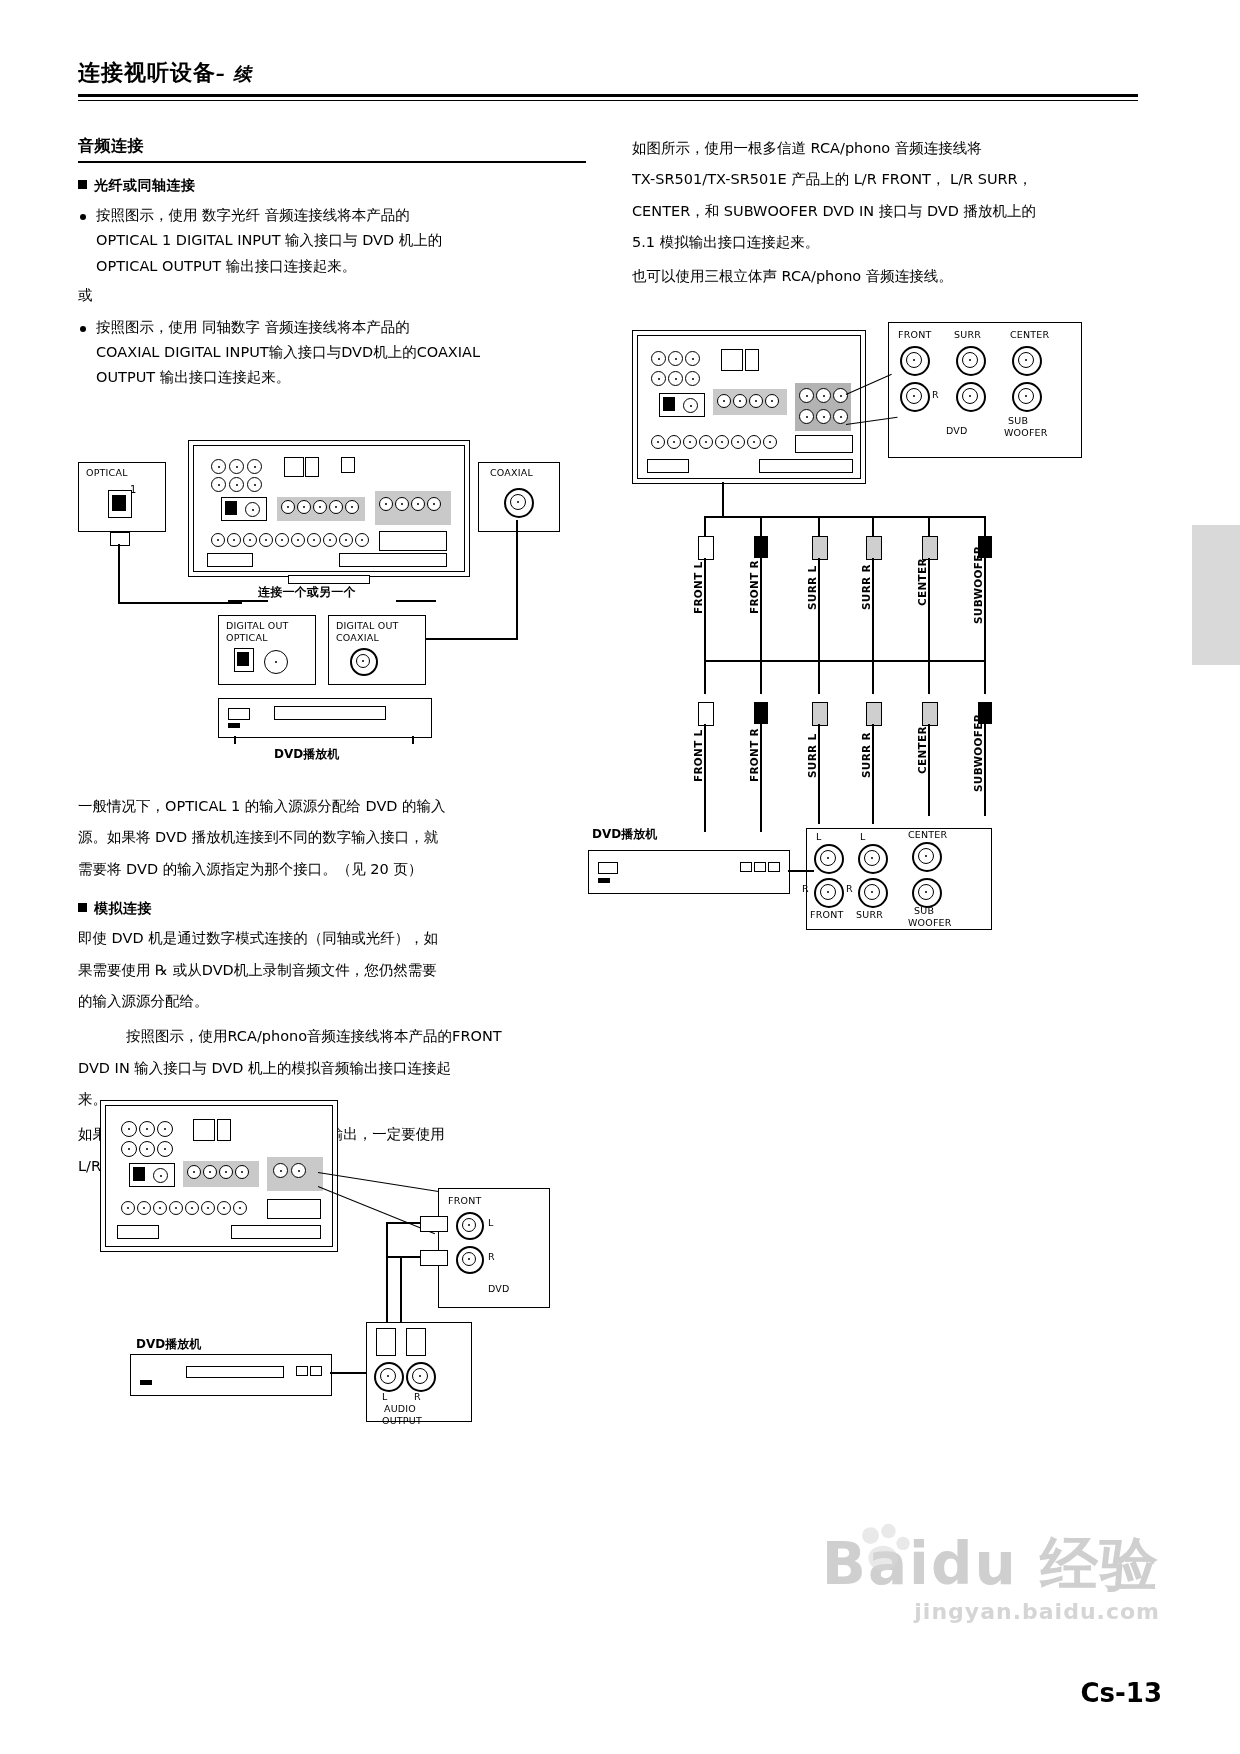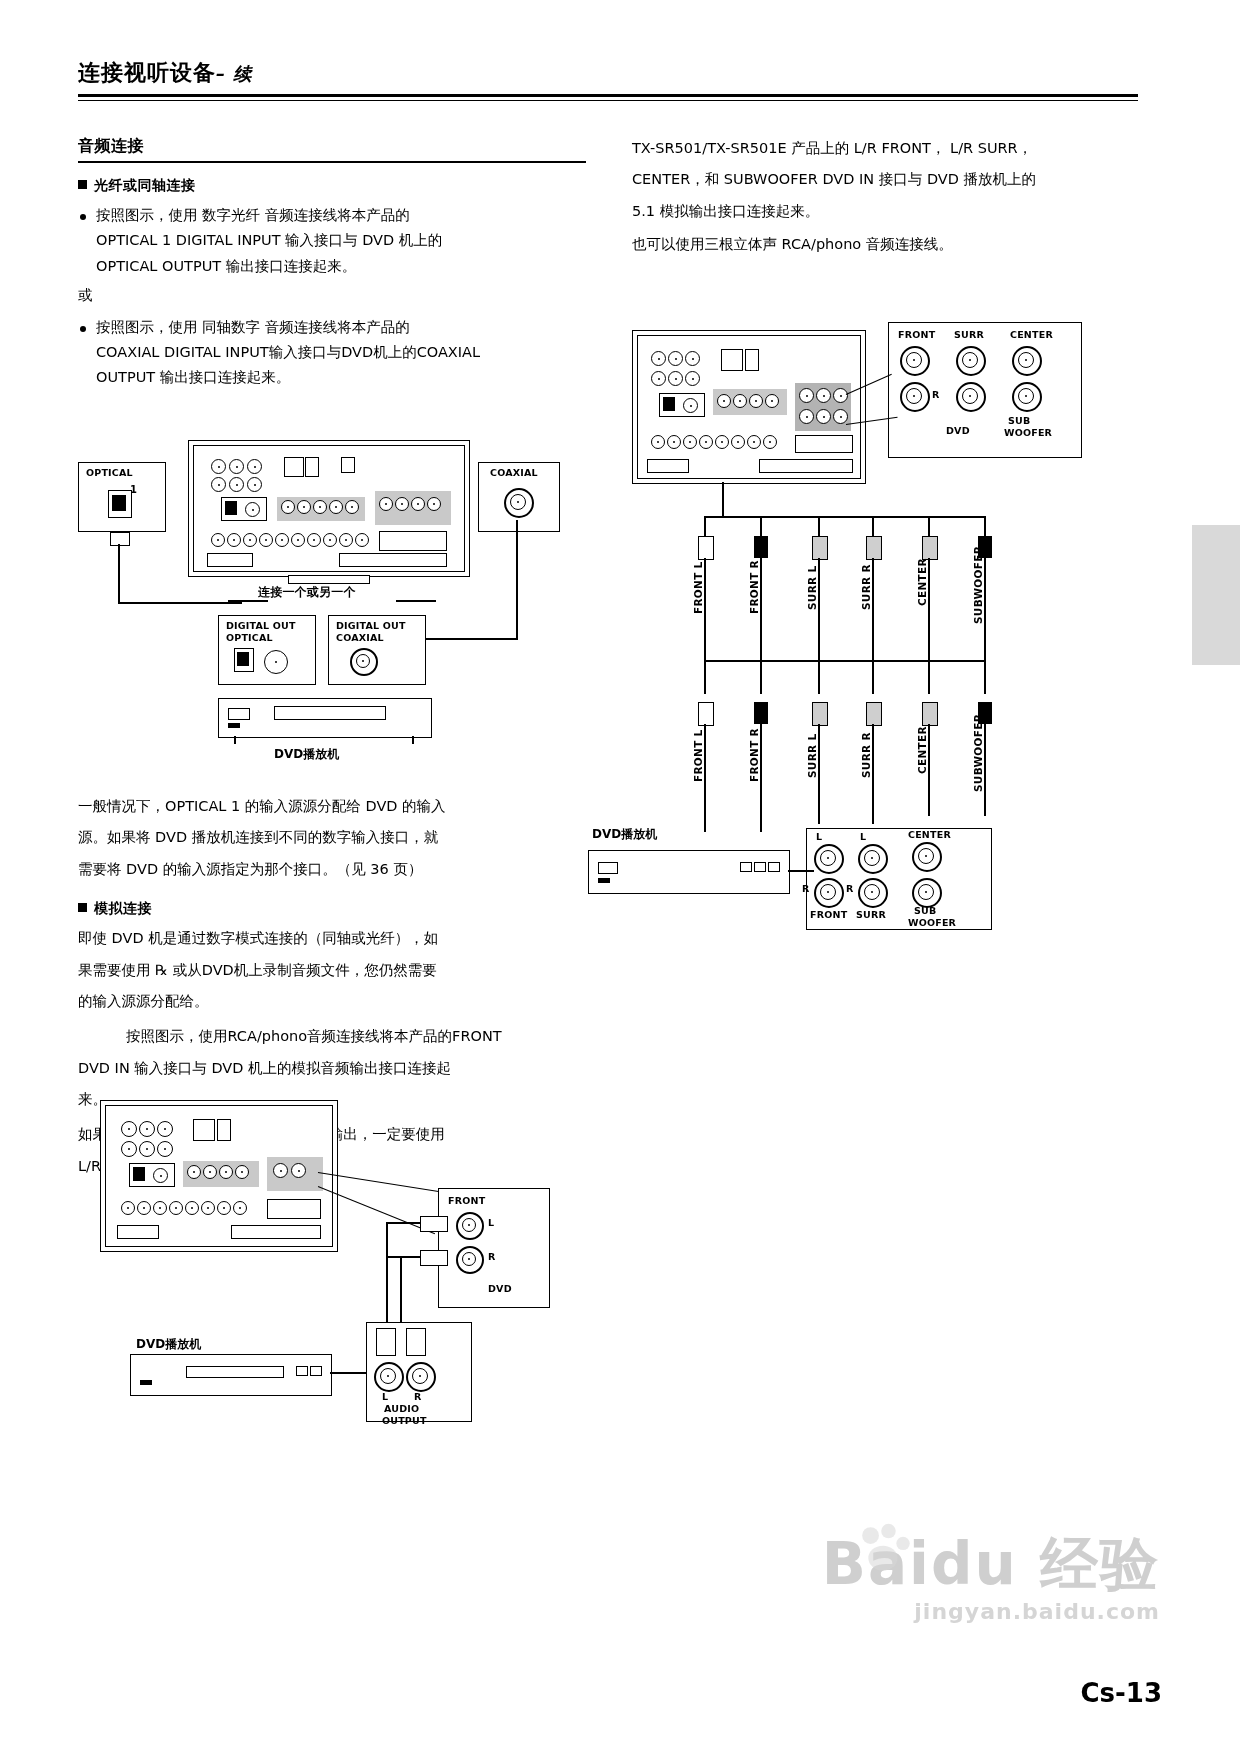--- a/index.html
+++ b/index.html
@@ -47,21 +47,21 @@
     position:relative;padding-left:18px;font-size:14.5px;line-height:1.75;
     margin-bottom:4px;text-align:justify;
   }
   ul.bul li:before{
     content:"";position:absolute;left:2px;top:11px;width:6px;height:6px;
     border-radius:50%;background:#000;
   }
 
   
   .fig{position:relative;}
-  .lbl{position:absolute;font-size:9.5px;font-weight:bold;line-height:1.1;letter-spacing:.2px;}
+  .lbl{position:absolute;font-size:9.5px;font-weight:normal;line-height:1.1;letter-spacing:.2px;}
   .lbl.cn{font-weight:bold;font-size:12px;}
   .box{position:absolute;border:1.6px solid #000;background:#fff;}
   .ln{position:absolute;background:#000;}
 
   
   .panel{position:absolute;border:1.8px solid #000;background:#fff;}
   .panel .inner{position:absolute;left:4px;top:4px;right:4px;bottom:4px;border:1px solid #000;}
   .jack{position:absolute;border:1.1px solid #000;border-radius:50%;background:#fff;}
   .jack:after{content:"";position:absolute;left:50%;top:50%;width:2px;height:2px;
     margin:-1px 0 0 -1px;background:#000;border-radius:50%;}
@@ -218,21 +218,21 @@
     <div class="rect" style="left:196px;top:266px;width:110px;height:12px;"></div>
     <div class="blk" style="left:150px;top:283px;width:12px;height:5px;"></div>
     <div class="ln" style="left:156px;top:296px;width:2px;height:8px;"></div>
     <div class="ln" style="left:334px;top:296px;width:2px;height:8px;"></div>
     <div class="cap" style="left:196px;top:306px;">DVD播放机</div>
   </div>
 
   <div style="position:absolute;left:78px;top:794px;width:508px;">
     <p>一般情况下，OPTICAL 1 的输入源源分配给 DVD 的输入</p>
     <p>源。如果将 DVD 播放机连接到不同的数字输入接口，就</p>
-    <p>需要将 DVD 的输入源指定为那个接口。（见 36 页）</p>
+    <p>需要将 DVD 的输入源指定为那个接口。（见 20 页）</p>
 
     <div class="subhead" style="margin-top:18px;">
       <span class="sq"></span><span>模拟连接</span>
     </div>
     <p>即使 DVD 机是通过数字模式连接的（同轴或光纤），如</p>
     <p>果需要使用 ℞ 或从DVD机上录制音频文件，您仍然需要</p>
     <p>的输入源源分配给。</p>
     <p style="margin-top:10px;margin-left:48px;">按照图示，使用RCA/phono音频连接线将本产品的FRONT</p>
     <p>DVD IN 输入接口与 DVD 机上的模拟音频输出接口连接起</p>
     <p>来。</p>
@@ -311,20 +311,21 @@
     <div class="cap" style="left:36px;top:236px;">DVD播放机</div>
     <div class="rect" style="left:30px;top:254px;width:200px;height:40px;border-width:1.6px;"></div>
     <div class="rect" style="left:86px;top:266px;width:96px;height:10px;"></div>
     <div class="rect" style="left:196px;top:266px;width:10px;height:8px;"></div>
     <div class="rect" style="left:210px;top:266px;width:10px;height:8px;"></div>
     <div class="blk" style="left:40px;top:280px;width:12px;height:5px;"></div>
     <div class="ln" style="left:230px;top:272px;width:36px;height:2px;"></div>
   </div>
 
   <div class="col right">
+    <p>如图所示，使用一根多信道 RCA/phono 音频连接线将</p>
     <p>TX-SR501/TX-SR501E 产品上的 L/R FRONT， L/R SURR，</p>
     <p>CENTER，和 SUBWOOFER DVD IN 接口与 DVD 播放机上的</p>
     <p>5.1 模拟输出接口连接起来。</p>
     <p style="margin-top:8px;">也可以使用三根立体声 RCA/phono 音频连接线。</p>
   </div>
 
   <div class="fig" style="position:absolute;left:632px;top:330px;width:480px;height:700px;">
 
     <div class="panel" style="left:0;top:0;width:232px;height:152px;">
       <div class="inner"></div>

